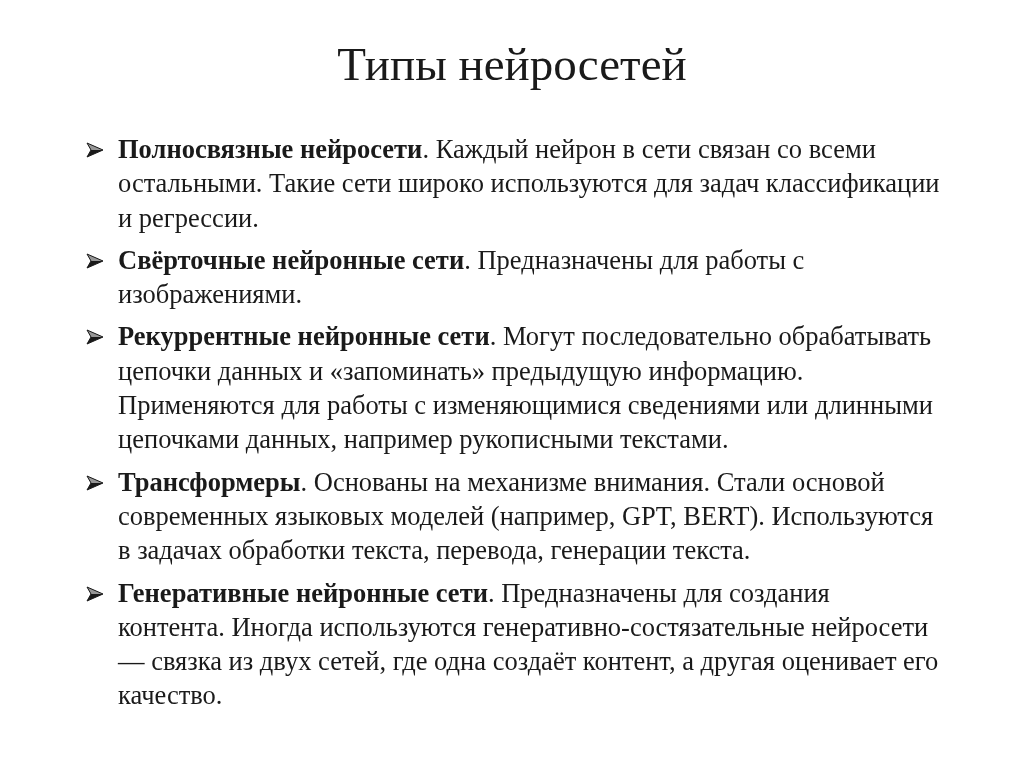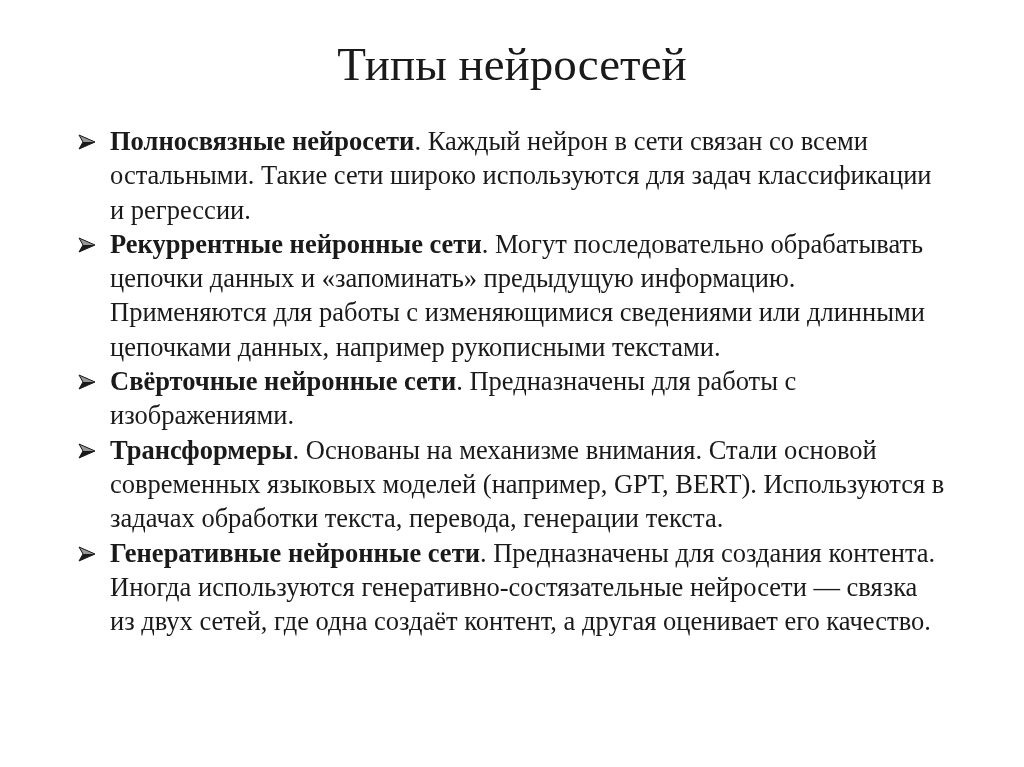--- a/index.html
+++ b/index.html
@@ -41,21 +41,21 @@
       width: 870px;
       margin: 0;
       padding: 0;
       list-style: none;
     }
     .bullet {
       position: relative;
       padding-left: 32px;
       font-size: 26.5px;
       line-height: 34.3px;
-      margin: 0;
+      margin: 8px;
     }
     .bullet-icon {
       position: absolute;
       left: 0;
       top: 10px;
       width: 18px;
       height: 16px;
     }
     .bullet-term {
       font-weight: bold;
@@ -75,29 +75,29 @@
         <polygon points="1,1 17,8 1,15 5,8" fill="none" stroke="#1a1a1a" stroke-width="1"></polygon>
       </svg>
       <span class="bullet-term">Полносвязные нейросети</span><span>. Каждый нейрон в сети связан со всеми остальными. Такие сети широко используются для задач классификации и регрессии.</span>
     </li>
     <li class="bullet">
       <svg class="bullet-icon" viewBox="0 0 18 16">
         <polygon points="1,1 17,8 1,15 5,8" fill="#1a1a1a"></polygon>
         <polygon points="1,1 17,8 5,8" fill="#ffffff" opacity="0.55"></polygon>
         <polygon points="1,1 17,8 1,15 5,8" fill="none" stroke="#1a1a1a" stroke-width="1"></polygon>
       </svg>
-      <span class="bullet-term">Рекуррентные нейронные сети</span><span>. Могут последовательно обрабатывать цепочки данных и «запоминать» предыдущую информацию. Применяются для работы с изменяющимися сведениями или длинными цепочками данных, например рукописными текстами.</span>
+      <span class="bullet-term">Свёрточные нейронные сети</span><span>. Предназначены для работы с изображениями.</span>
     </li>
     <li class="bullet">
       <svg class="bullet-icon" viewBox="0 0 18 16">
         <polygon points="1,1 17,8 1,15 5,8" fill="#1a1a1a"></polygon>
         <polygon points="1,1 17,8 5,8" fill="#ffffff" opacity="0.55"></polygon>
         <polygon points="1,1 17,8 1,15 5,8" fill="none" stroke="#1a1a1a" stroke-width="1"></polygon>
       </svg>
-      <span class="bullet-term">Свёрточные нейронные сети</span><span>. Предназначены для работы с изображениями.</span>
+      <span class="bullet-term">Рекуррентные нейронные сети</span><span>. Могут последовательно обрабатывать цепочки данных и «запоминать» предыдущую информацию. Применяются для работы с изменяющимися сведениями или длинными цепочками данных, например рукописными текстами.</span>
     </li>
     <li class="bullet">
       <svg class="bullet-icon" viewBox="0 0 18 16">
         <polygon points="1,1 17,8 1,15 5,8" fill="#1a1a1a"></polygon>
         <polygon points="1,1 17,8 5,8" fill="#ffffff" opacity="0.55"></polygon>
         <polygon points="1,1 17,8 1,15 5,8" fill="none" stroke="#1a1a1a" stroke-width="1"></polygon>
       </svg>
       <span class="bullet-term">Трансформеры</span><span>. Основаны на механизме внимания. Стали основой современных языковых моделей (например, GPT, BERT). Используются в задачах обработки текста, перевода, генерации текста.</span>
     </li>
     <li class="bullet">

